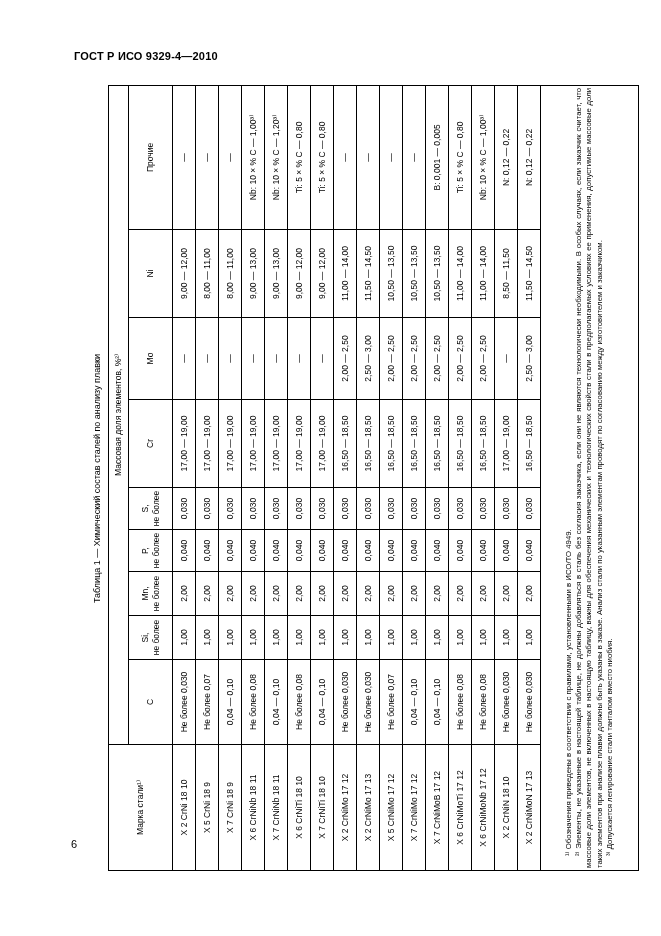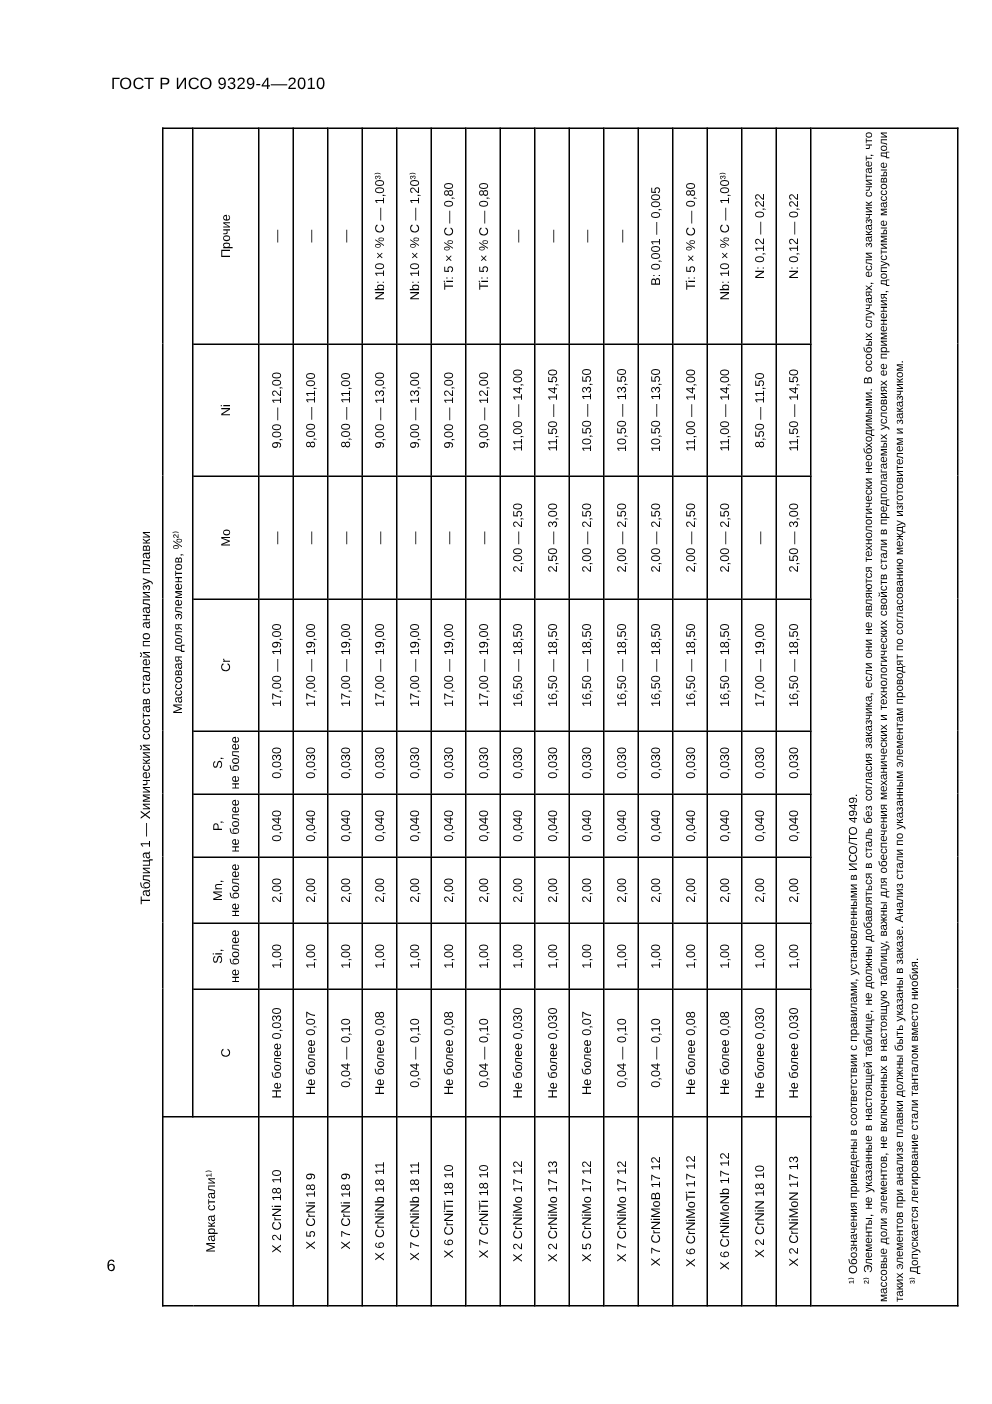--- a/index.html
+++ b/index.html
@@ -7,21 +7,21 @@
     width: 661px; height: 936px;
     background: #ffffff;
     font-family: "Liberation Sans", "DejaVu Sans", sans-serif;
     color: #000;
     overflow: hidden;
   }
   body { position: relative; }
 
   .doc-code {
     position: absolute; left: 74px; top: 50px;
-    font-size: 11px; font-weight: normal; letter-spacing: 0.2px;
+    font-size: 11px; font-weight: bold; letter-spacing: 0.2px;
   }
   .page-num {
     position: absolute; left: 71px; top: 838px;
     font-size: 11px;
   }
 
   
   .rot {
     position: absolute; left: 0; top: 0;
     width: 785px;

